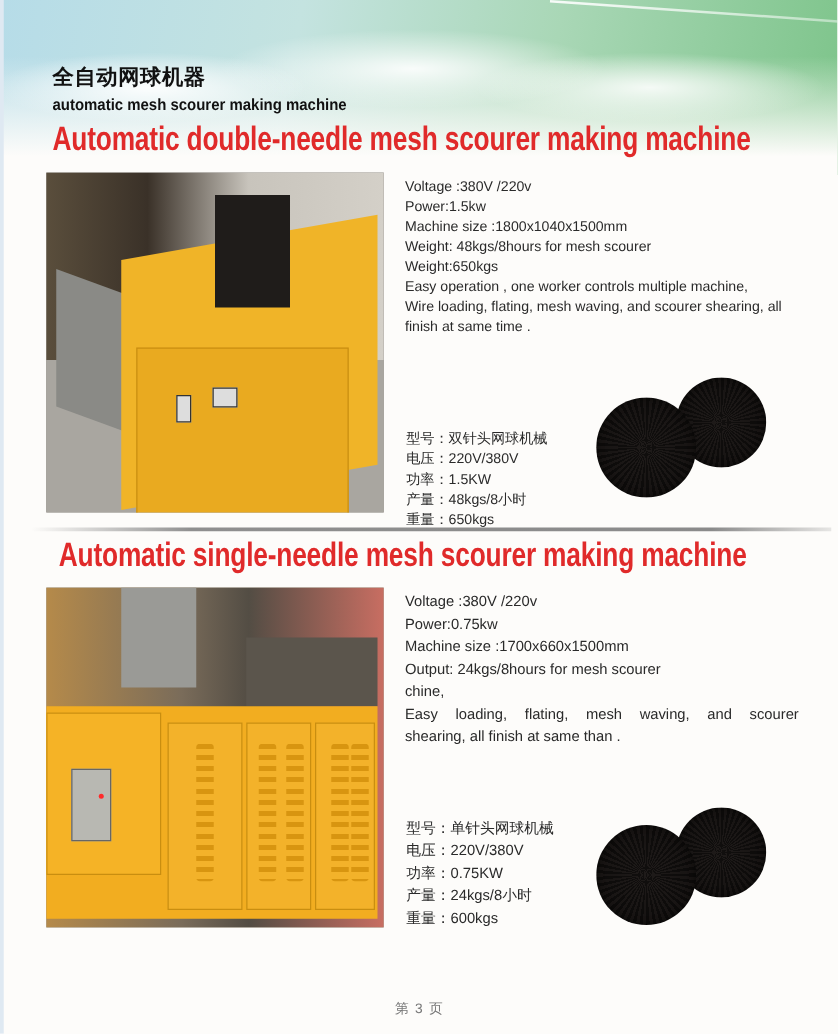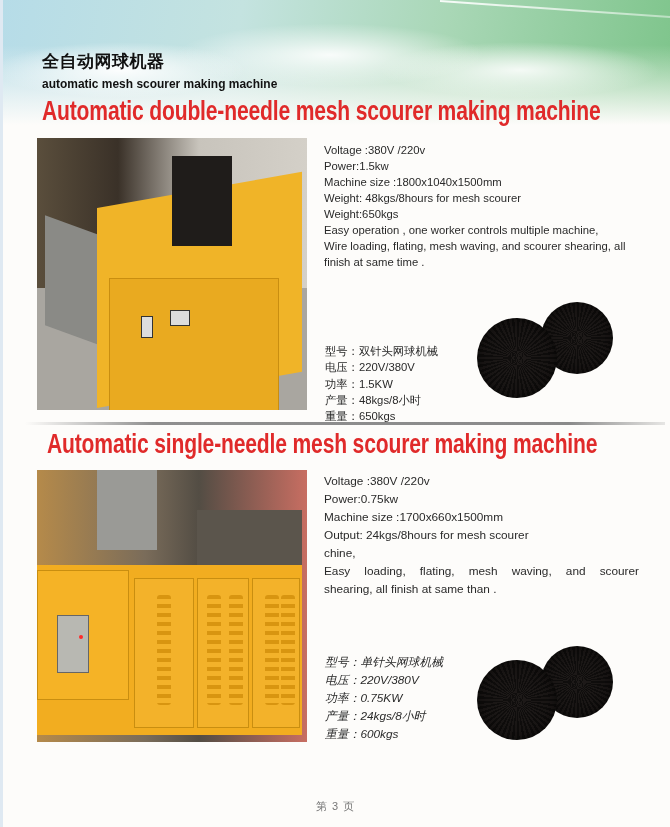--- a/index.html
+++ b/index.html
@@ -61,21 +61,21 @@
   .p2 .led { position:absolute; left:42px; top:165px; width:4px; height:4px; background:#ff2a2a; border-radius:50%; }
 
   .specs { position: absolute; left: 324px; font-size: 11.3px; line-height: 16px; color: #2a2a2a; }
   .specs.s1 { top: 142px; width: 315px; }
   .specs.s2 { top: 472px; width: 315px; font-size: 11.8px; line-height: 18px; }
   .specs .line { white-space: nowrap; }
   .specs .justify { text-align: justify; text-align-last: justify; white-space: normal; }
 
   .cn-specs { position: absolute; left: 325px; font-size: 11.3px; line-height: 16.3px; color: #2a2a2a; }
   .cn-specs.c1 { top: 328px; margin-top: 15px; }
-  .cn-specs.c2 { top: 653px; font-size: 11.8px; line-height: 18px; font-style: italic; }
+  .cn-specs.c2 { top: 653px; font-size: 11.8px; line-height: 18px; }
 
   .ball { position: absolute; border-radius: 50%;
     background:
       radial-gradient(circle at 50% 50%, rgba(0,0,0,0) 0%, rgba(0,0,0,0) 88%, rgba(120,110,105,0.6) 92%, rgba(0,0,0,0) 100%),
       repeating-conic-gradient(from 0deg at 50% 50%, #3a3634 0deg 4deg, #6a6260 4deg 8deg),
       radial-gradient(circle, #4a4644, #2e2a28);
     background-blend-mode: normal, multiply, normal;
     box-shadow: inset 0 0 6px rgba(0,0,0,0.5);
   }
 

